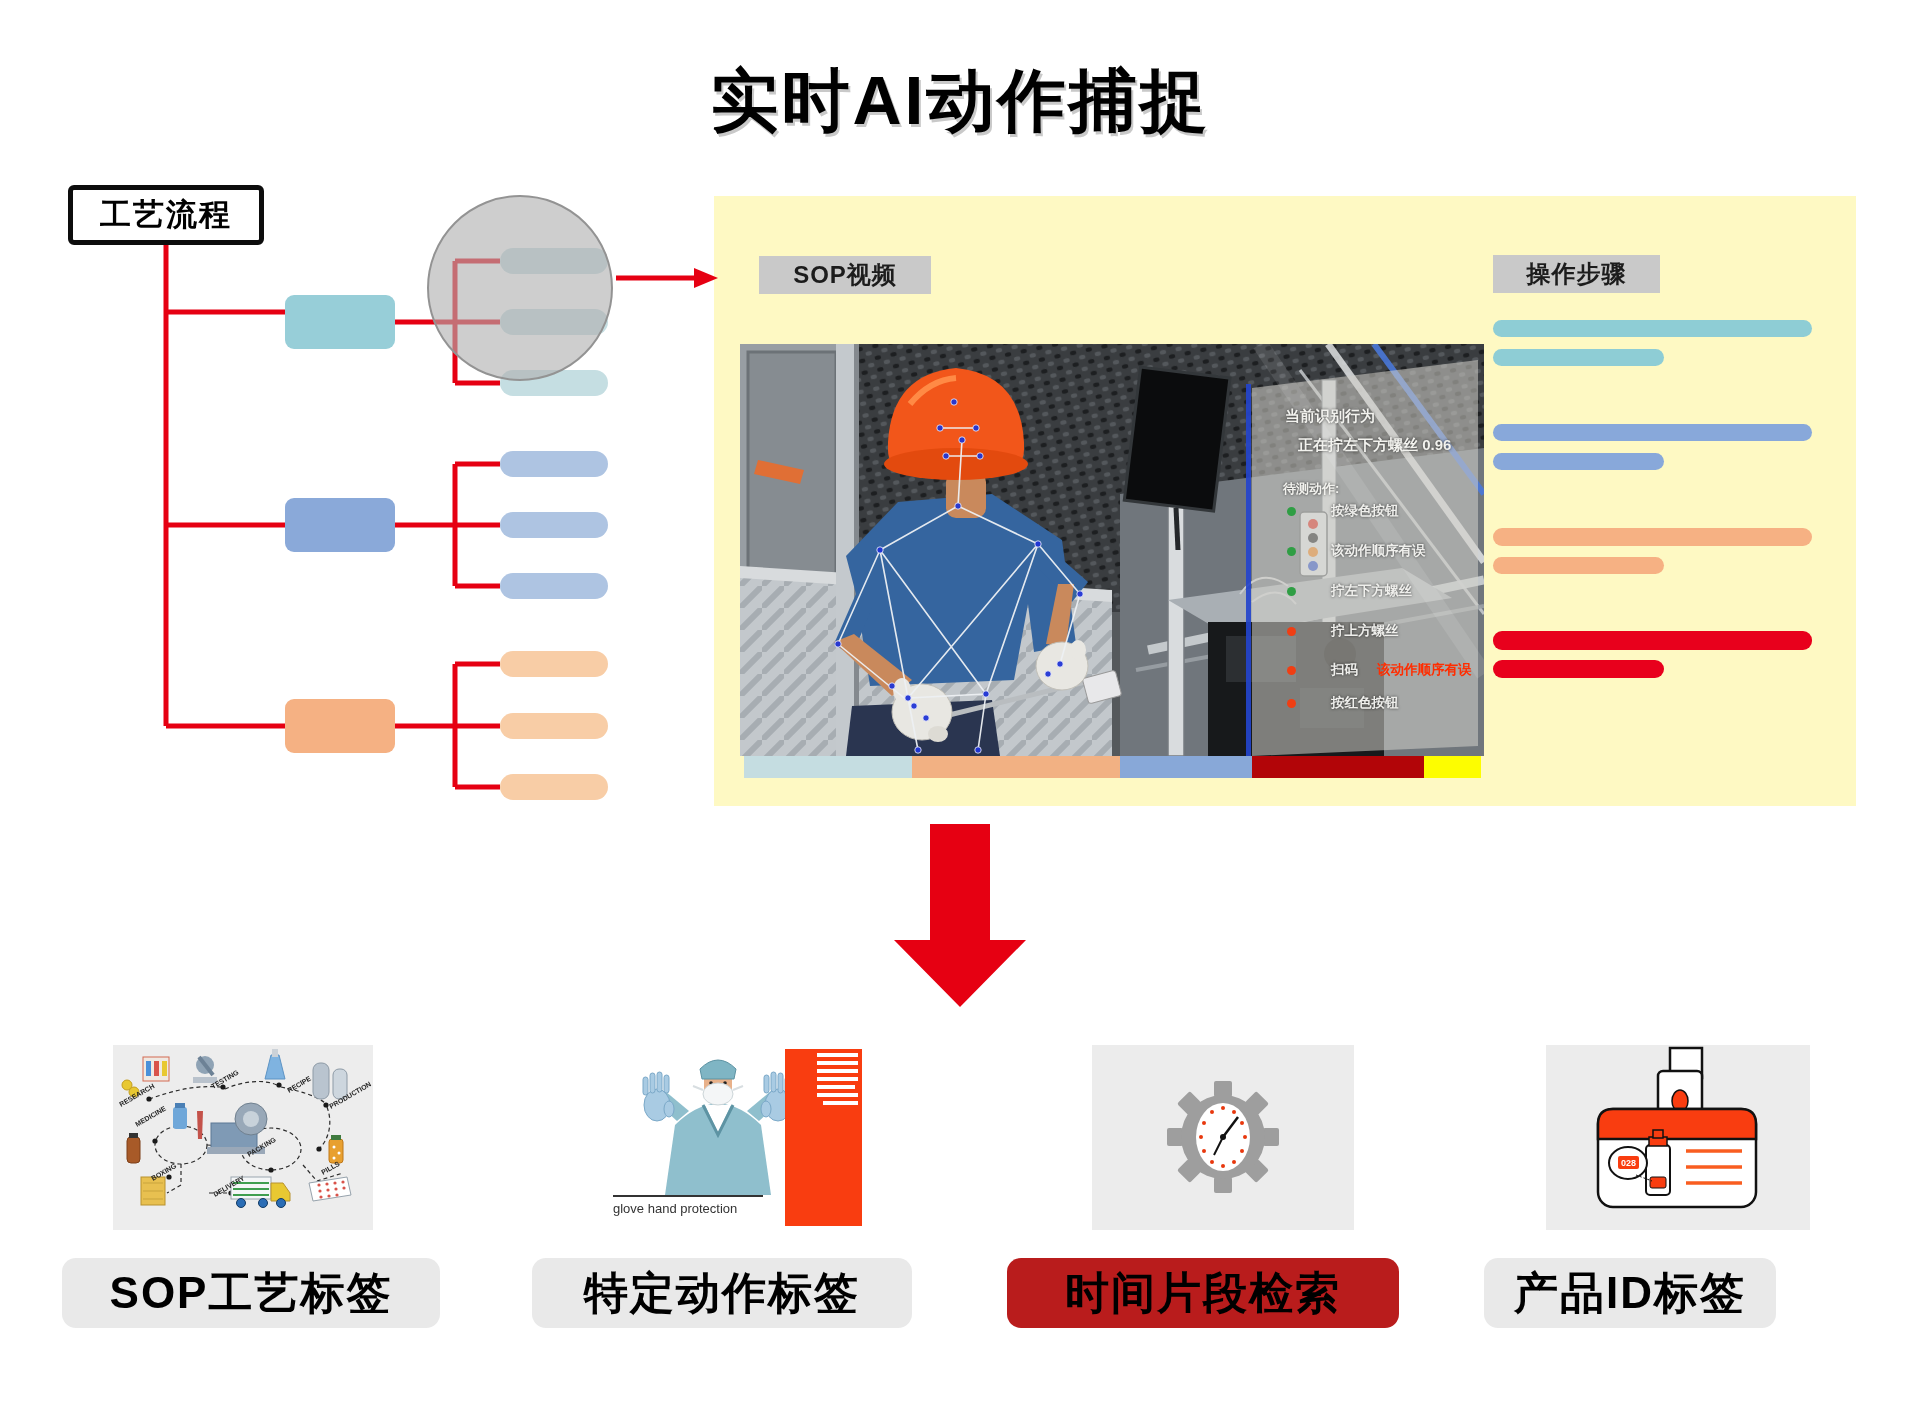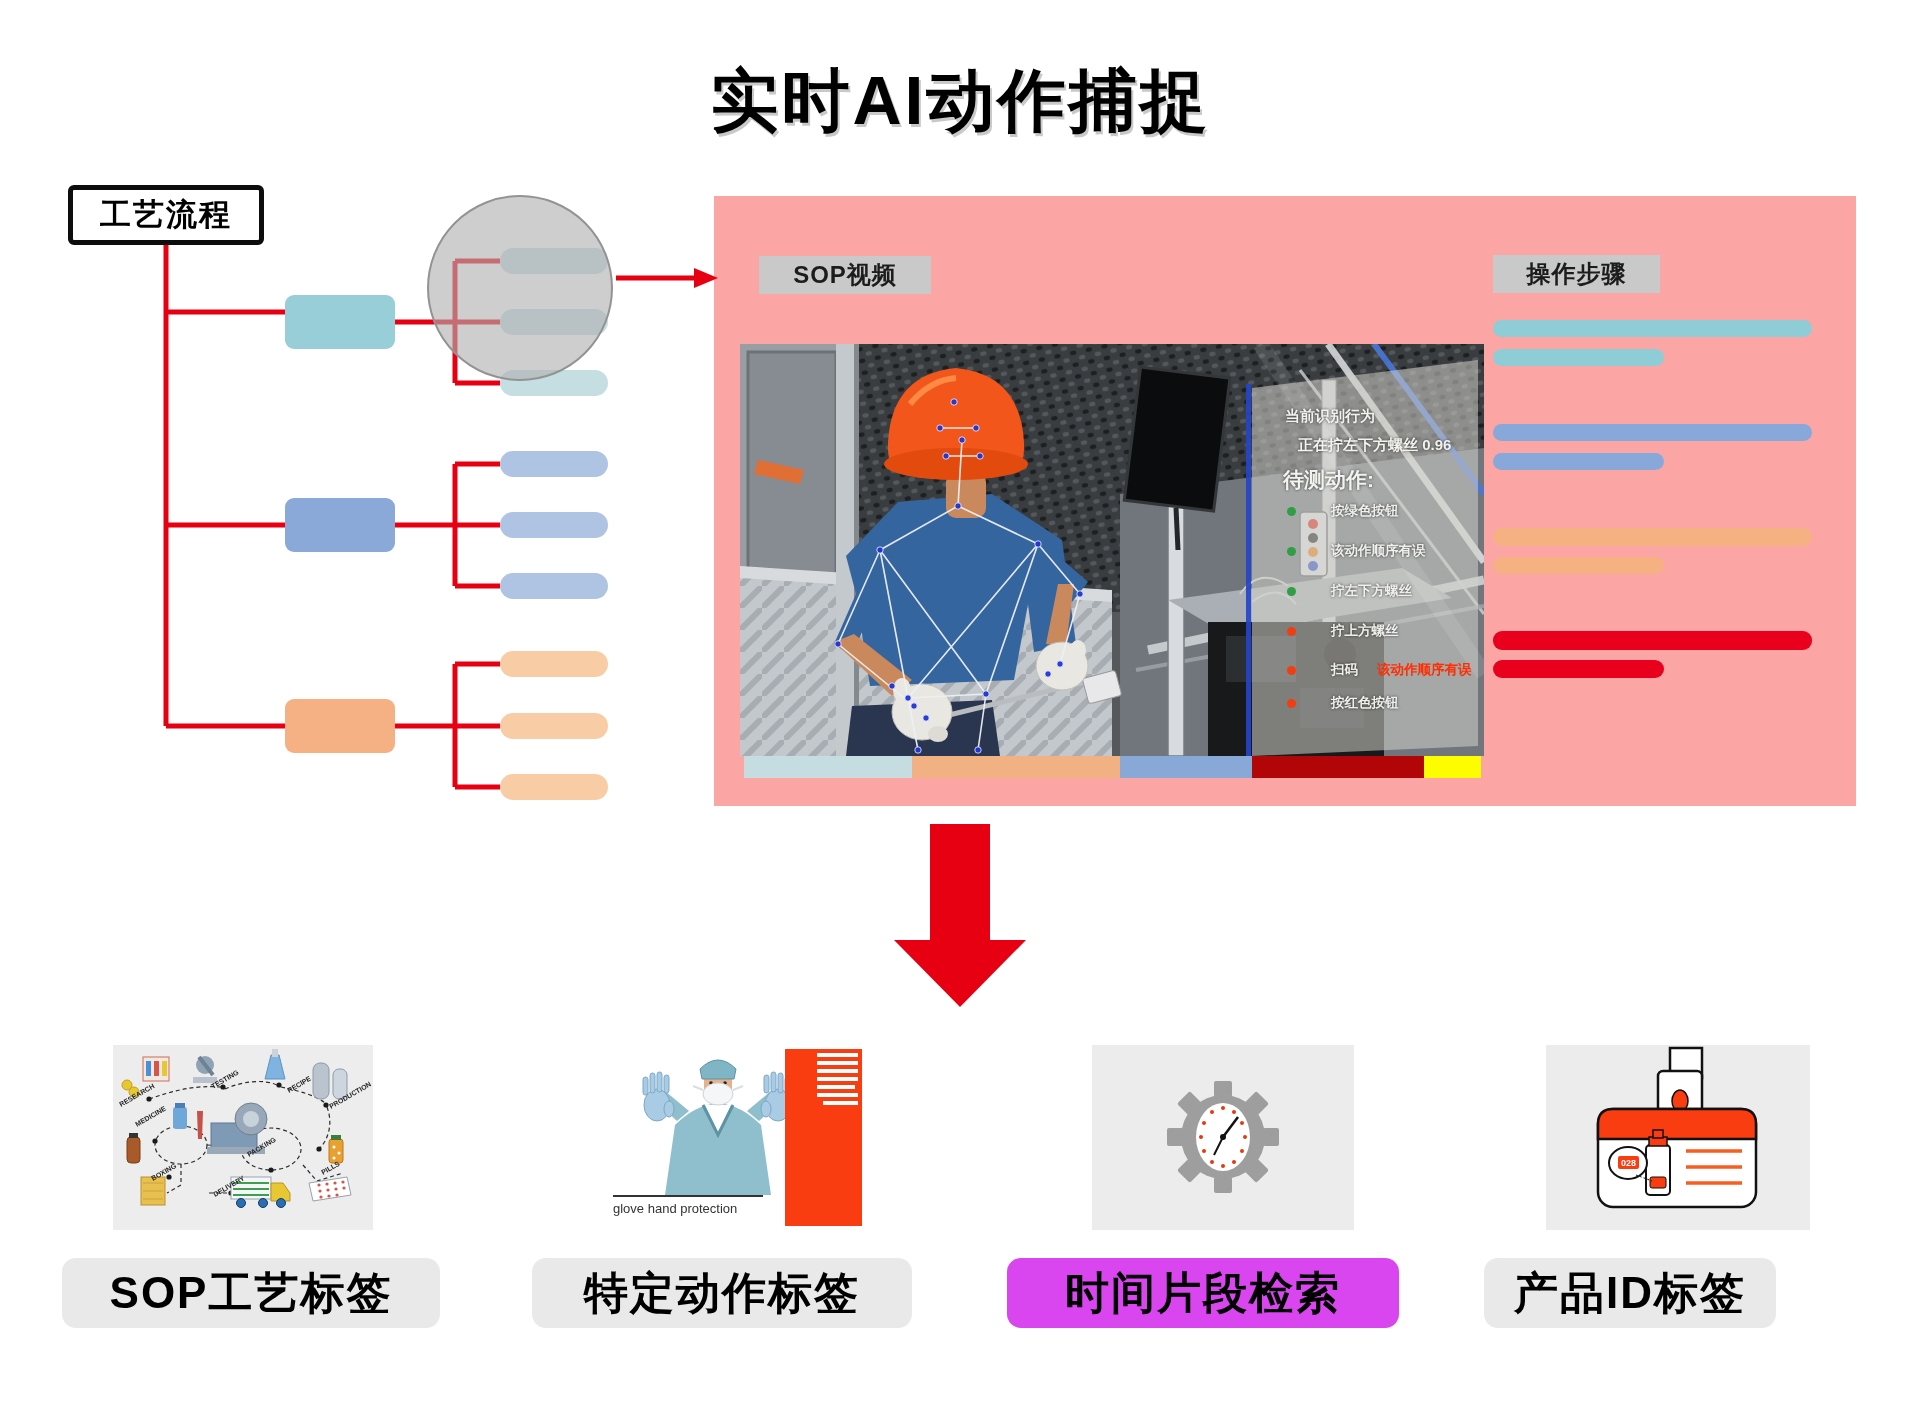--- a/index.html
+++ b/index.html
@@ -33,21 +33,21 @@
 
   .timeline{position:absolute;left:30px;top:535px;width:737px;height:47px;display:flex;}
   .timeline>div{height:100%;}
 
   
   .video{position:absolute;left:26px;top:112px;width:744px;height:412px;overflow:hidden;background:#3a3d40;margin-top:36px;}
   .video-svg{position:absolute;left:0;top:0;}
   .ov-text{position:absolute;color:#f2f2ee;font-weight:bold;text-shadow:0 0 3px rgba(0,0,0,0.7);white-space:nowrap;}
   .ov-t1{left:545px;top:63px;font-size:15px;}
   .ov-t2{left:558px;top:92px;font-size:15px;}
-  .ov-t3{left:543px;top:122px;font-size:21px;}
+  .ov-t3{left:543px;top:136px;font-size:13px;}
   .ov-row{position:absolute;left:547px;display:flex;align-items:center;gap:11px;height:18px;}
   .dot{width:9px;height:9px;border-radius:50%;flex:0 0 auto;}
   .dot.green{background:#2f9e44;}
   .dot.red{background:#f03e13;}
   .ov-label{font-size:13.5px;font-weight:bold;color:#efefec;text-shadow:0 0 3px rgba(0,0,0,0.7);white-space:nowrap;padding-left:24px;}
   .ov-warn{font-size:13.5px;font-weight:bold;color:#ff2d00;margin-left:8px;white-space:nowrap;}
 
   
   .bimg{position:absolute;overflow:hidden;}
   .caption{position:absolute;top:1258px;height:70px;background:#e9e9e9;border-radius:14px;
@@ -87,21 +87,21 @@
   <div class="cbox" style="top: 370px; background: rgb(197, 222, 226);"></div>
   <div class="cbox" style="top: 451px; background: rgb(174, 196, 226);"></div>
   <div class="cbox" style="top: 512px; background: rgb(174, 196, 226);"></div>
   <div class="cbox" style="top: 573px; background: rgb(174, 196, 226);"></div>
   <div class="cbox" style="top: 651px; background: rgb(248, 205, 166);"></div>
   <div class="cbox" style="top: 713px; background: rgb(248, 205, 166);"></div>
   <div class="cbox" style="top: 774px; background: rgb(248, 205, 166);"></div>
 
   <div class="zoom-circle"></div>
 
-  <div class="panel" style="background: #fca5a5;">
+  <div class="panel" style="background: #fef9c3;">
     <div class="tag tag-video" style="background: rgb(201, 201, 201);">SOP视频</div>
     <div class="tag tag-steps" style="background: rgb(201, 201, 201);">操作步骤</div>
 
     <div class="step-bar" style="top: 124px; width: 319px; height: 17px; background: rgb(142, 205, 213);"></div>
     <div class="step-bar" style="top: 153px; width: 171px; height: 17px; background: rgb(142, 205, 213);"></div>
     <div class="step-bar" style="top: 228px; width: 319px; height: 17px; background: rgb(136, 168, 218);"></div>
     <div class="step-bar" style="top: 257px; width: 171px; height: 17px; background: rgb(136, 168, 218);"></div>
     <div class="step-bar" style="top: 332px; width: 319px; height: 18px; background: rgb(246, 177, 131);"></div>
     <div class="step-bar" style="top: 361px; width: 171px; height: 17px; background: rgb(246, 177, 131);"></div>
     <div class="step-bar" style="top: 435px; width: 319px; height: 19px; background: rgb(232, 0, 28);"></div>
@@ -436,16 +436,16 @@
       <ellipse cx="82" cy="118" rx="19" ry="16" fill="#fff" stroke="#111" stroke-width="2"></ellipse>
       <rect x="72" y="111" width="21" height="13" rx="2" fill="#f93d10"></rect>
       <text x="75" y="121" font-size="9" font-weight="bold" fill="#fff">028</text>
       <rect x="104" y="132" width="16" height="11" rx="2" fill="#f93d10" stroke="#111"></rect>
       <path d="M90,130 L106,136" stroke="#111" stroke-width="1" stroke-dasharray="2 2"></path>
     </svg>
   </div>
 
   <div class="caption" style="left: 532px; width: 380px; background: rgb(233, 233, 233);">特定动作标签</div>
   <div class="caption" style="left: 62px; width: 378px; background: rgb(233, 233, 233);">SOP工艺标签</div>
-  <div class="caption" style="left: 1007px; width: 392px; background: #d946ef;">时间片段检索</div>
+  <div class="caption" style="left: 1007px; width: 392px; background: #b91c1c;">时间片段检索</div>
   <div class="caption" style="left: 1484px; width: 292px; background: rgb(233, 233, 233);">产品ID标签</div>
 
 </div>
 
 </body></html>

